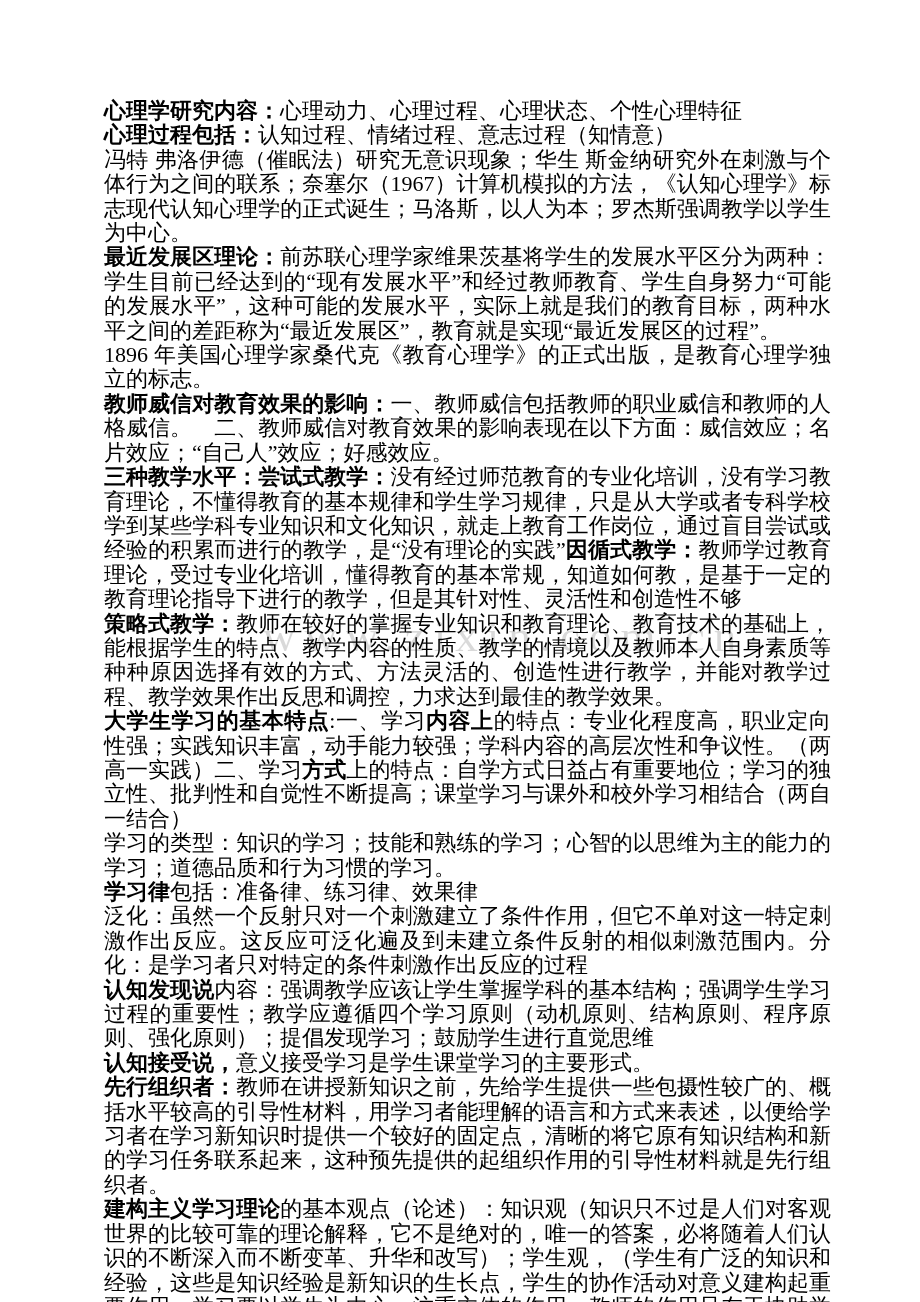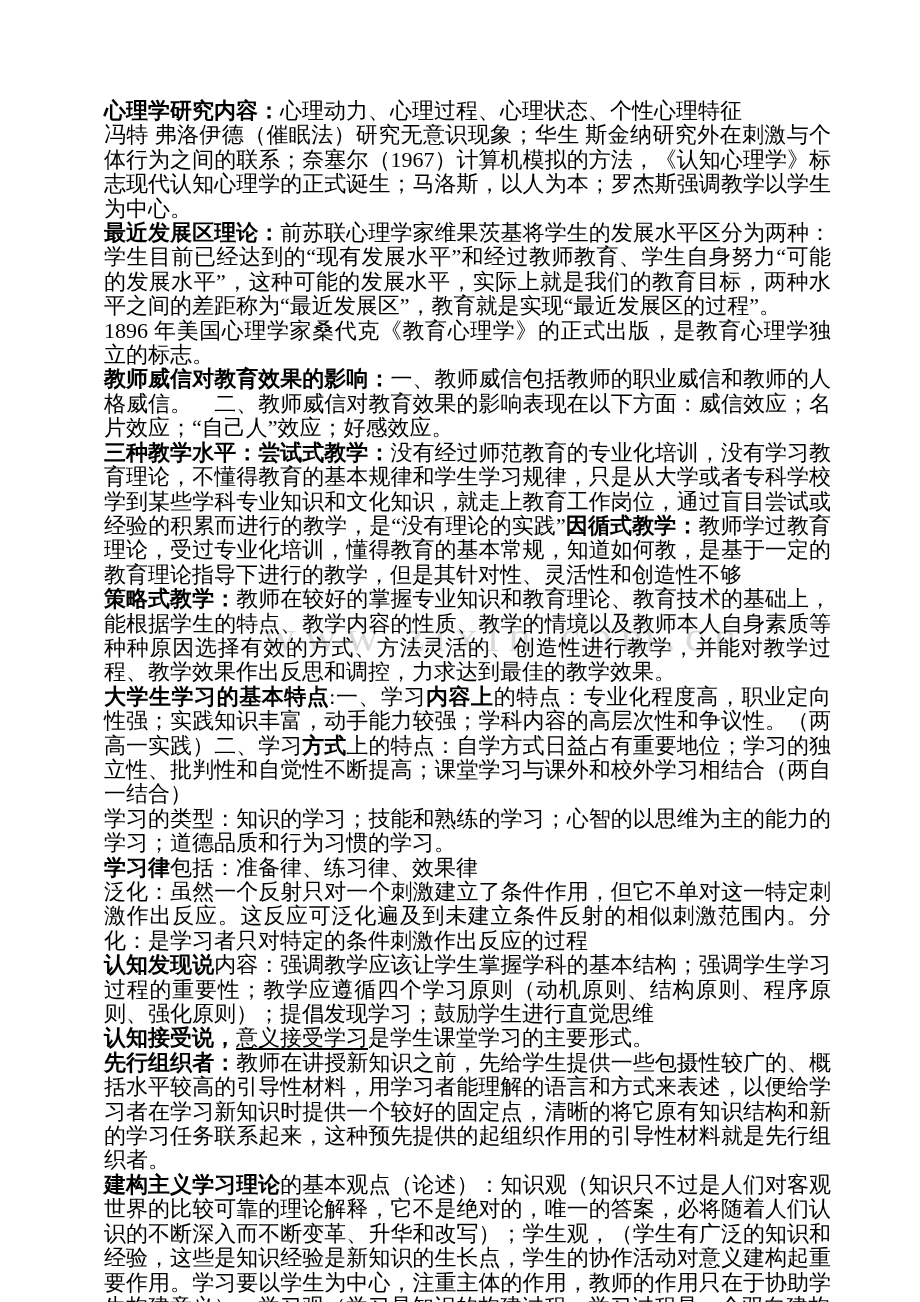--- a/index.html
+++ b/index.html
@@ -44,31 +44,31 @@
     text-justify: inter-ideograph;
   }
   .para {
     margin: 0;
     padding: 0;
   }
   .run-bold {
     font-weight: bold;
   }
   .run-underline {
-    text-decoration: underline;
     text-underline-offset: 3px;
   }
 </style>
 </head>
 <body>
 
 <div class="page">
   <div class="watermark">www.zixin.com.cn</div>
   <div class="document-body">
       <div class="para"><span class="run-bold">心理学研究内容：</span><span>心理动力、心理过程、心理状态、个性心理特征</span></div>
+      <div class="para"><span class="run-bold">心理过程包括：</span><span>认知过程、情绪过程、意志过程（知情意）</span></div>
       <div class="para"><span>冯特 弗洛伊德（催眠法）研究无意识现象；华生 斯金纳研究外在刺激与个体行为之间的联系；奈塞尔（1967）计算机模拟的方法，《认知心理学》标志现代认知心理学的正式诞生；马洛斯，以人为本；罗杰斯强调教学以学生为中心。</span></div>
       <div class="para"><span class="run-bold">最近发展区理论：</span><span>前苏联心理学家维果茨基将学生的发展水平区分为两种：学生目前已经达到的“现有发展水平”和经过教师教育、学生自身努力“可能的发展水平”，这种可能的发展水平，实际上就是我们的教育目标，两种水平之间的差距称为“最近发展区”，教育就是实现“最近发展区的过程”。</span></div>
       <div class="para"><span>1896 年美国心理学家桑代克《教育心理学》的正式出版，是教育心理学独立的标志。</span></div>
       <div class="para"><span class="run-bold">教师威信对教育效果的影响：</span><span>一、教师威信包括教师的职业威信和教师的人格威信。　二、教师威信对教育效果的影响表现在以下方面：威信效应；名片效应；“自己人”效应；好感效应。</span></div>
       <div class="para"><span class="run-bold">三种教学水平：尝试式教学：</span><span>没有经过师范教育的专业化培训，没有学习教育理论，不懂得教育的基本规律和学生学习规律，只是从大学或者专科学校学到某些学科专业知识和文化知识，就走上教育工作岗位，通过盲目尝试或经验的积累而进行的教学，是“没有理论的实践”</span><span class="run-bold">因循式教学：</span><span>教师学过教育理论，受过专业化培训，懂得教育的基本常规，知道如何教，是基于一定的教育理论指导下进行的教学，但是其针对性、灵活性和创造性不够</span></div>
       <div class="para"><span class="run-bold">策略式教学：</span><span>教师在较好的掌握专业知识和教育理论、教育技术的基础上，能根据学生的特点、教学内容的性质、教学的情境以及教师本人自身素质等种种原因选择有效的方式、方法灵活的、创造性进行教学，并能对教学过程、教学效果作出反思和调控，力求达到最佳的教学效果。</span></div>
       <div class="para"><span class="run-bold">大学生学习的基本特点</span><span>:一、学习</span><span class="run-bold">内容上</span><span>的特点：专业化程度高，职业定向性强；实践知识丰富，动手能力较强；学科内容的高层次性和争议性。（两高一实践）二、学习</span><span class="run-bold">方式</span><span>上的特点：自学方式日益占有重要地位；学习的独立性、批判性和自觉性不断提高；课堂学习与课外和校外学习相结合（两自一结合）</span></div>
       <div class="para"><span>学习的类型：知识的学习；技能和熟练的学习；心智的以思维为主的能力的学习；道德品质和行为习惯的学习。</span></div>
       <div class="para"><span class="run-bold">学习律</span><span>包括：准备律、练习律、效果律</span></div>
       <div class="para"><span>泛化：虽然一个反射只对一个刺激建立了条件作用，但它不单对这一特定刺激作出反应。这反应可泛化遍及到未建立条件反射的相似刺激范围内。分化：是学习者只对特定的条件刺激作出反应的过程</span></div>

